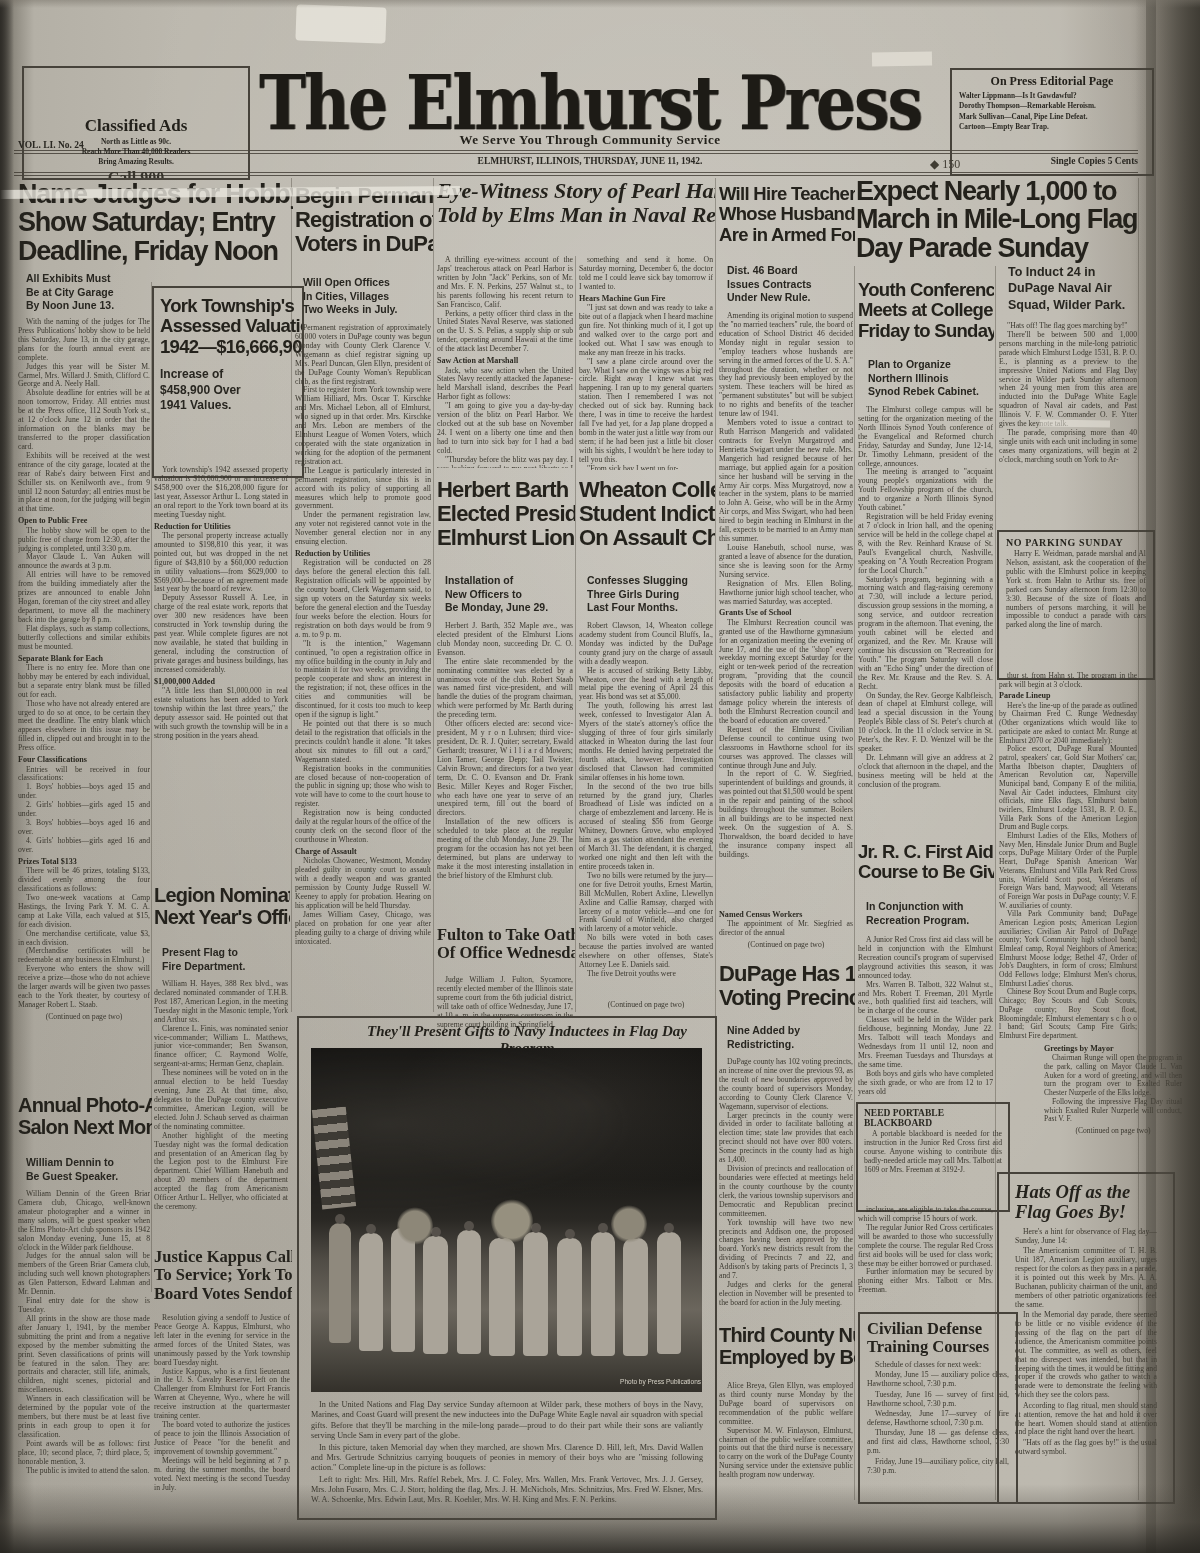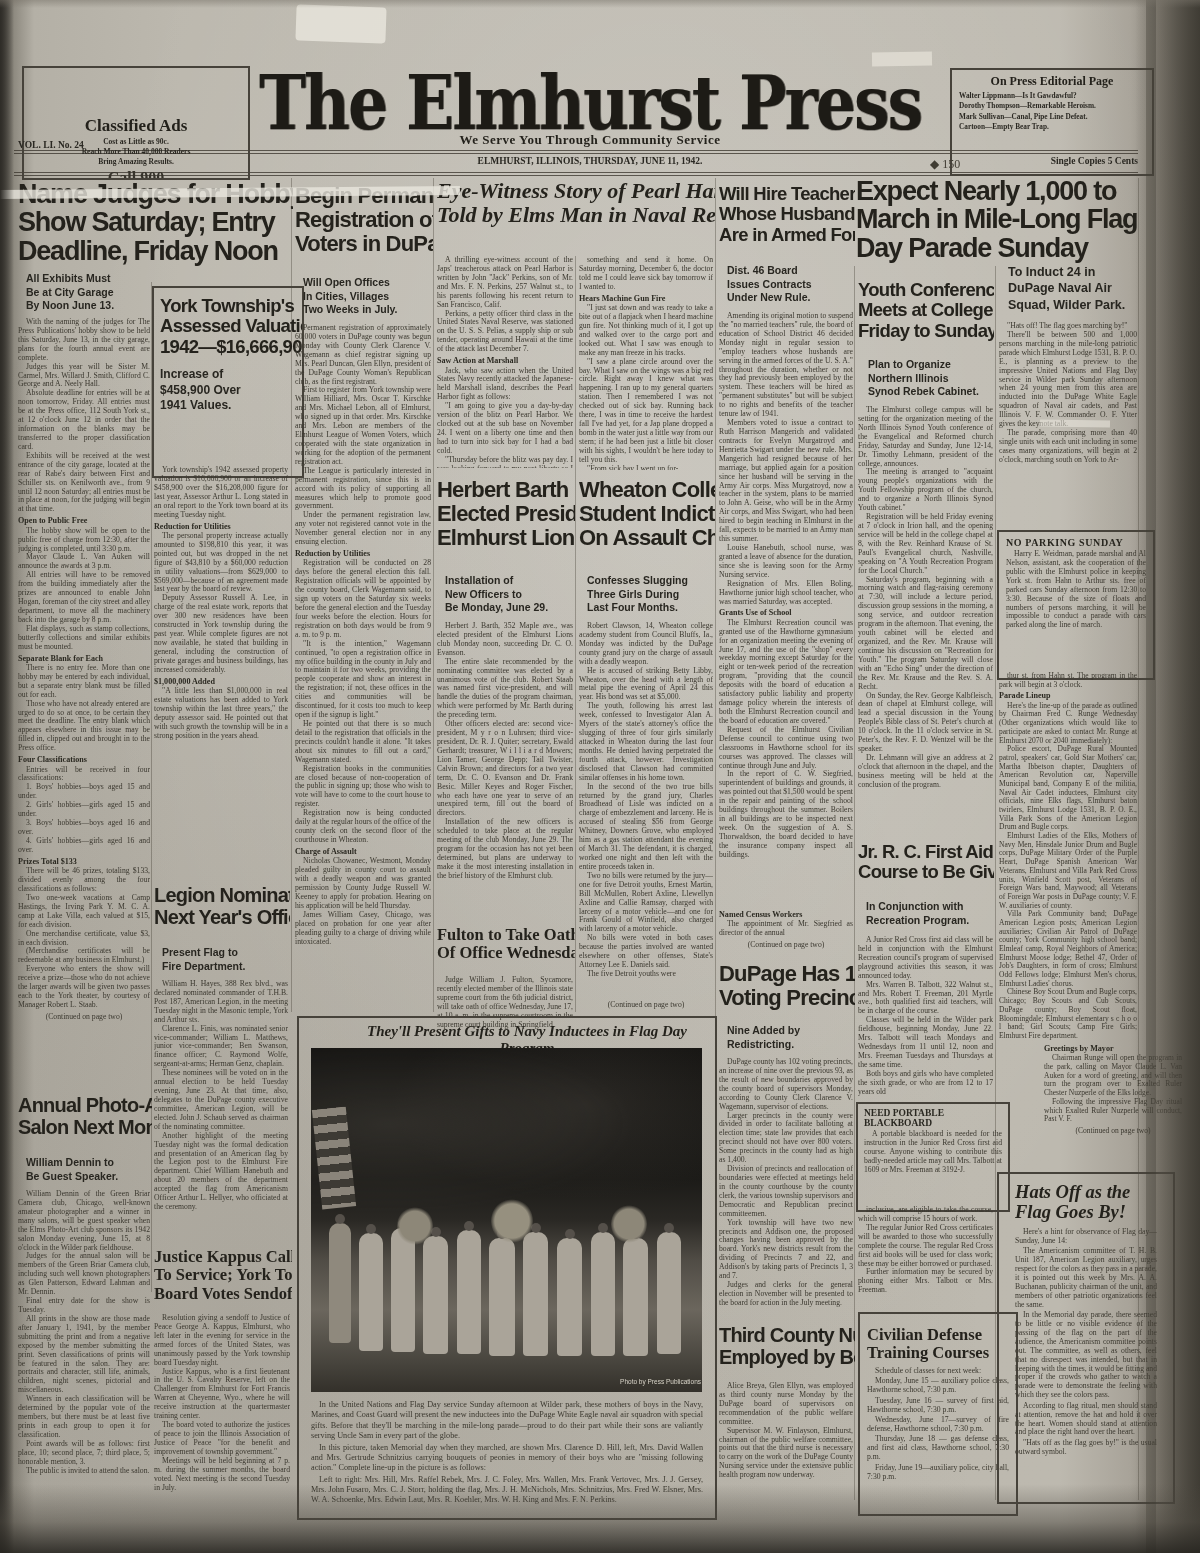--- a/index.html
+++ b/index.html
@@ -39,21 +39,21 @@
   .photo-fig:before{content:"";position:absolute;top:-9px;left:50%;margin-left:-5px;width:10px;height:10px;border-radius:50%;background:#55504a;}
 </style>
 </head>
 <body>
 
 <div class="page">
 
   <div class="sec bx" style="left:22px;top:66px;width:212px;height:102px;padding:4px 6px;text-align:center;">
     <div style="font-weight:bold;font-size:17px;color:#23211b;margin-top:44px;">Classified Ads</div>
     <div class="body" style="font-size:7.5px;text-align:center;margin-top:2px;">
-        <div class="smallbold" style="text-indent:0;">Cost as Little as 90c.</div>
+        <div class="smallbold" style="text-indent:0;">North as Little as 90c.</div>
         <div class="smallbold" style="text-indent:0;">Reach More Than 40,000 Readers</div>
         <div class="smallbold" style="text-indent:0;">Bring Amazing Results.</div>
       </div>
     <div style="font-weight:bold;font-size:16px;margin-top:2px;">Call 900</div>
     <div class="smallbold" style="font-size:8px;">Ask for an Ad Taker</div>
   </div>
 
   <div class="sec" style="left:240px;top:58px;width:700px;height:90px;text-align:center;">
     <div class="masthead-title">The Elmhurst Press</div>
   </div>
@@ -480,21 +480,21 @@
       </div>
   </div>
   <div class="sec body" style="left:858px;top:1206px;width:135px;height:100px;">
     <div>
         <div>inclusive, are eligible to take the course, which will comprise 15 hours of work.</div>
         <div>The regular Junior Red Cross certificates will be awarded to those who successfully complete the course. The regular Red Cross first aid books will be used for class work; these may be either borrowed or purchased.</div>
         <div>Further information may be secured by phoning either Mrs. Talbott or Mrs. Freeman.</div>
       </div>
   </div>
 
-  <div class="sec bx" style="left:858px;top:1312px;width:142px;height:176px;padding:12px 7px;">
+  <div class="sec bx" style="left:858px;top:1312px;width:142px;height:176px;padding:6px 7px;">
     <div class="hl h17 serif">
       <div>
           <div>Civilian Defense</div>
           <div>Training Courses</div>
         </div>
     </div>
     <div class="body" style="margin-top:4px;">
         <div style="text-indent:8px;">Schedule of classes for next week:</div>
       </div>
     <div class="body">

